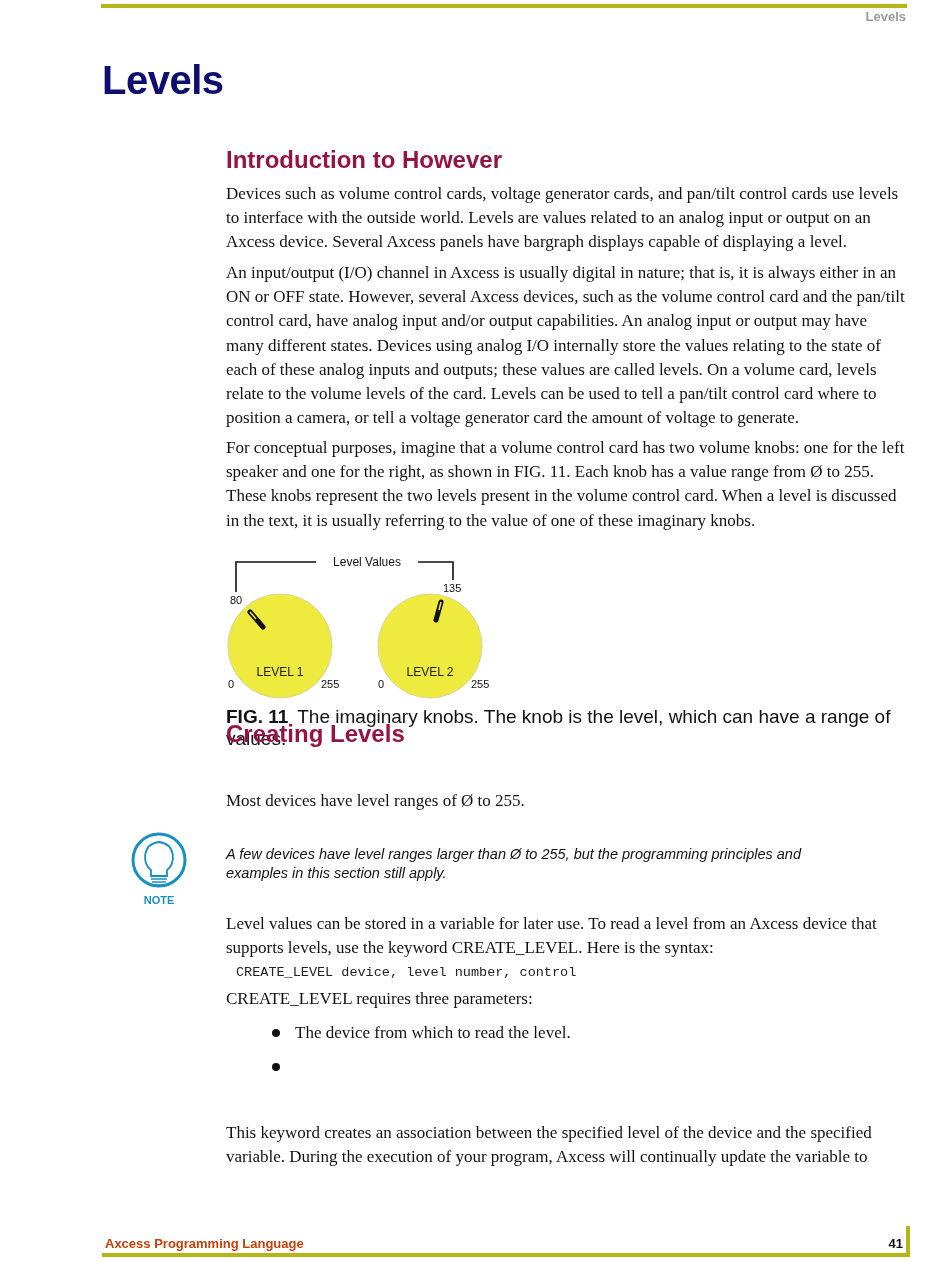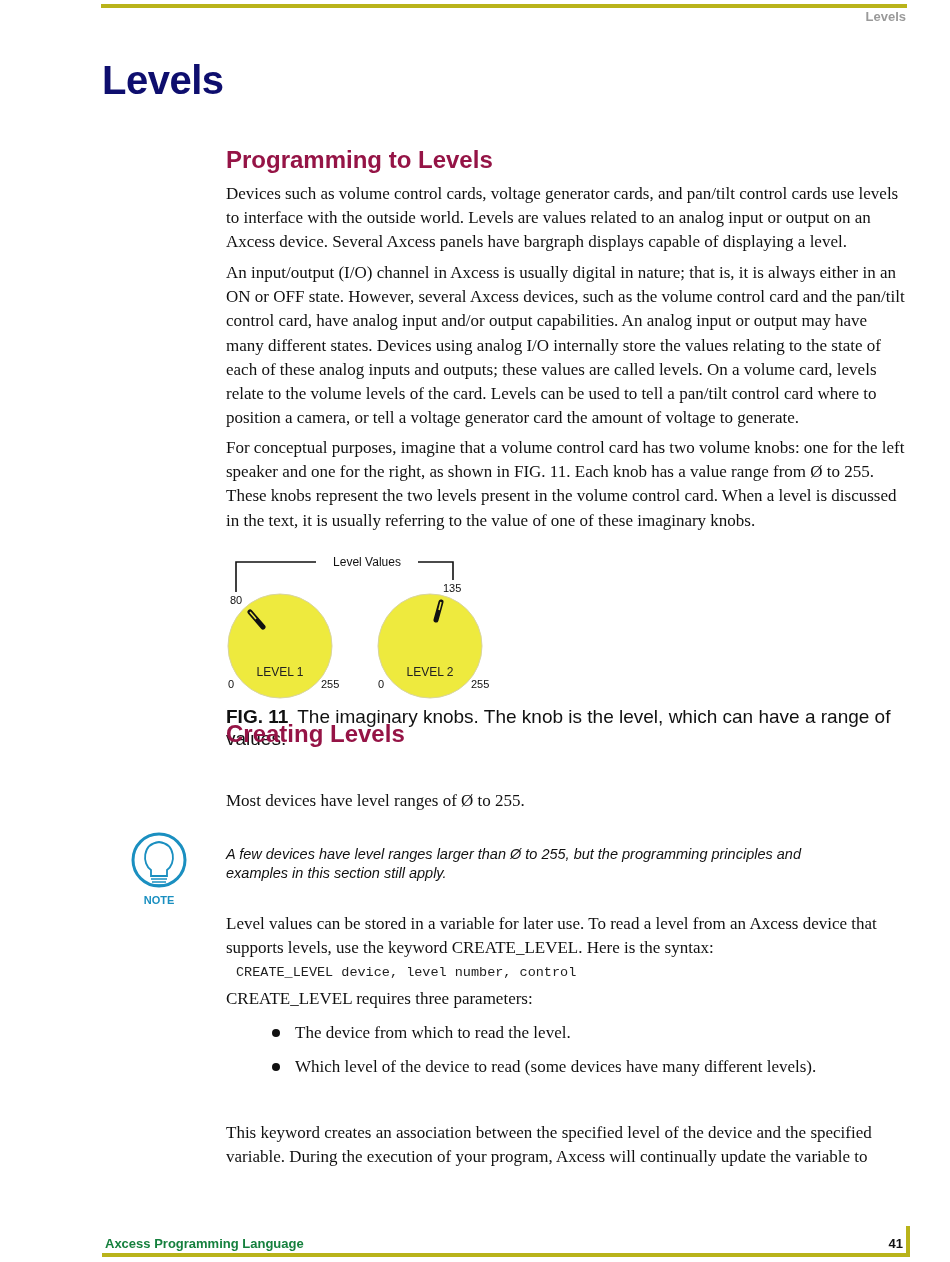--- a/index.html
+++ b/index.html
@@ -14,32 +14,32 @@
   .fig-caption { position: absolute; left: 0; top: 706px; font-family: "Liberation Sans", sans-serif; font-size: 19px; color: #111; }
   .fig-caption b { font-weight: bold; margin-right: 4px; }
   .note-icon { position: absolute; left: 130px; top: 832px; width: 58px; height: 76px; }
   .note-text { position: absolute; left: 226px; top: 845px; width: 600px; font-family: "Liberation Sans", sans-serif; font-style: italic; font-size: 14.5px; line-height: 19px; }
   .code { position: absolute; left: 236px; top: 965px; font-family: "Liberation Mono", monospace; font-size: 13.5px; color: #222; }
   ul.bullets { position: absolute; left: 270px; top: 1021px; margin: 0; padding: 0; list-style: none; }
   ul.bullets li { position: relative; padding-left: 25px; font-size: 17px; line-height: 24px; height: 34px; }
   ul.bullets li .dot { position: absolute; left: 2px; top: 8px; width: 8px; height: 8px; border-radius: 50%; background: #111; }
   .footer-rule { position: absolute; left: 102px; top: 1253px; width: 808px; height: 4px; background: #b9b31a; }
   .footer-rule-v { position: absolute; left: 906px; top: 1226px; width: 4px; height: 31px; background: #b9b31a; }
-  .footer-title { position: absolute; left: 105px; top: 1236px; font-family: "Liberation Sans", sans-serif; font-weight: bold; font-size: 13px; color: #15803d; }
+  .footer-title { position: absolute; left: 105px; top: 1236px; font-family: "Liberation Sans", sans-serif; font-weight: bold; font-size: 13px; color: #c2410c; }
   .page-num { position: absolute; right: 47px; top: 1236px; font-family: "Liberation Sans", sans-serif; font-weight: bold; font-size: 13px; color: #111; }
 </style>
 </head>
 <body>
 
 <div class="top-rule"></div>
 <div class="running-head">Levels</div>
 <h1 class="chapter-title">Levels</h1>
 
 <div class="content">
-  <h2 class="section" style="top:146px">Programming to Levels</h2>
+  <h2 class="section" style="top:146px">Introduction to However</h2>
   <p class="body" style="top:182px">Devices such as volume control cards, voltage generator cards, and pan/tilt control cards use levels to interface with the outside world. Levels are values related to an analog input or output on an Axcess device. Several Axcess panels have bargraph displays capable of displaying a level.</p>
   <p class="body" style="top:261px">An input/output (I/O) channel in Axcess is usually digital in nature; that is, it is always either in an ON or OFF state. However, several Axcess devices, such as the volume control card and the pan/tilt control card, have analog input and/or output capabilities. An analog input or output may have many different states. Devices using analog I/O internally store the values relating to the state of each of these analog inputs and outputs; these values are called levels. On a volume card, levels relate to the volume levels of the card. Levels can be used to tell a pan/tilt control card where to position a camera, or tell a voltage generator card the amount of voltage to generate.</p>
   <p class="body" style="top:436px">For conceptual purposes, imagine that a volume control card has two volume knobs: one for the left speaker and one for the right, as shown in FIG. 11. Each knob has a value range from Ø to 255. These knobs represent the two levels present in the volume control card. When a level is discussed in the text, it is usually referring to the value of one of these imaginary knobs.</p>
 
   <svg class="fig" viewBox="0 0 300 150" width="300" height="150">
     <g>
       <polyline points="10,42 10,12 90,12" fill="none" stroke="#111" stroke-width="1.6"></polyline>
       <polyline points="192,12 227,12 227,30" fill="none" stroke="#111" stroke-width="1.6"></polyline>
       <text x="141" y="16" text-anchor="middle" font-family="Liberation Sans, sans-serif" font-size="12" fill="#111">Level Values</text>
     </g>
@@ -81,19 +81,19 @@
   <line x1="22" y1="50" x2="36" y2="50" stroke="#1a8fc0" stroke-width="1.5"></line>
   <line x1="23" y1="53" x2="35" y2="53" stroke="#1a8fc0" stroke-width="1.5"></line>
   <text x="29" y="72" text-anchor="middle" font-family="Liberation Sans, sans-serif" font-weight="bold" font-size="11" fill="#1a8fc0">NOTE</text>
 </svg>
 <div class="note-text">A few devices have level ranges larger than Ø to 255, but the programming principles and examples in this section still apply.</div>
 
 <div class="code">CREATE_LEVEL device, level number, control</div>
 
 <ul class="bullets">
   <li><span class="dot"></span><span>The device from which to read the level.</span></li>
-  <li><span class="dot"></span><span>Which level of the device to read (some devices have many different levels).</span></li>
+  <li><span class="dot"></span></li>
 </ul>
 
 <div class="footer-title">Axcess Programming Language</div>
 <div class="page-num">41</div>
 <div class="footer-rule"></div>
 <div class="footer-rule-v"></div>
 
 </body></html>

